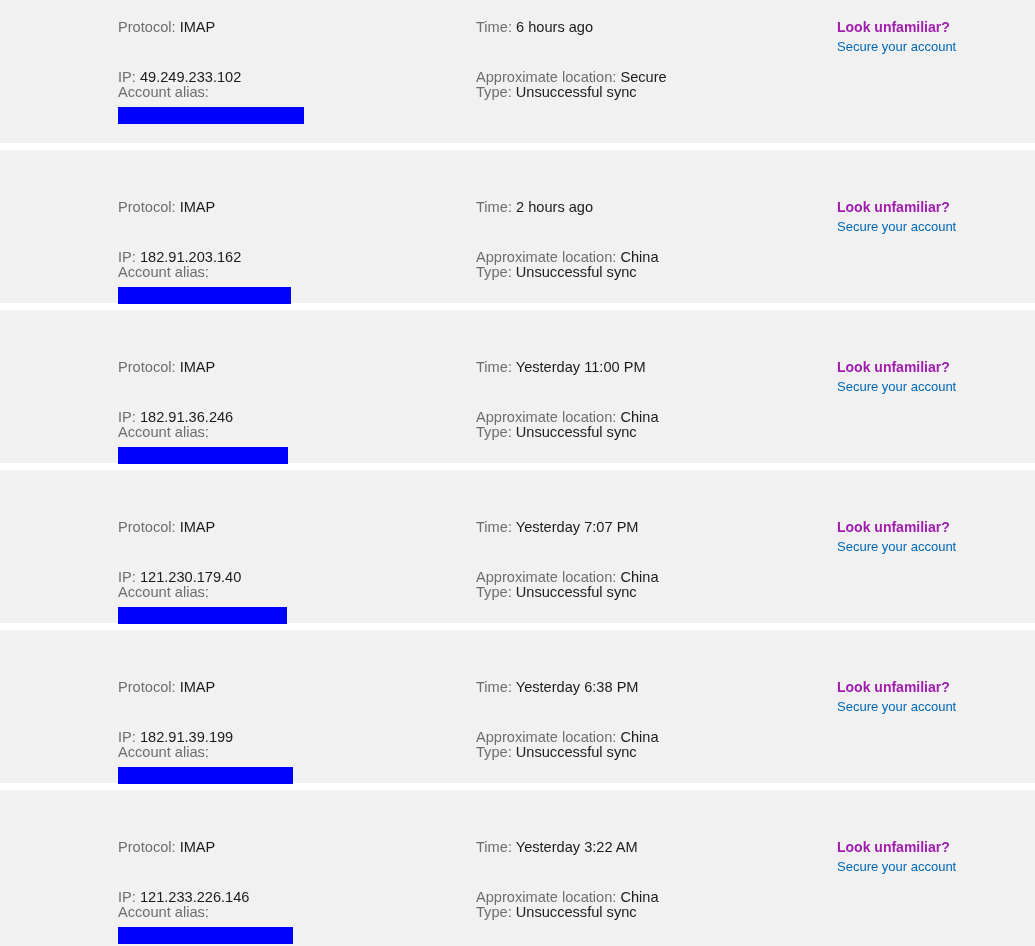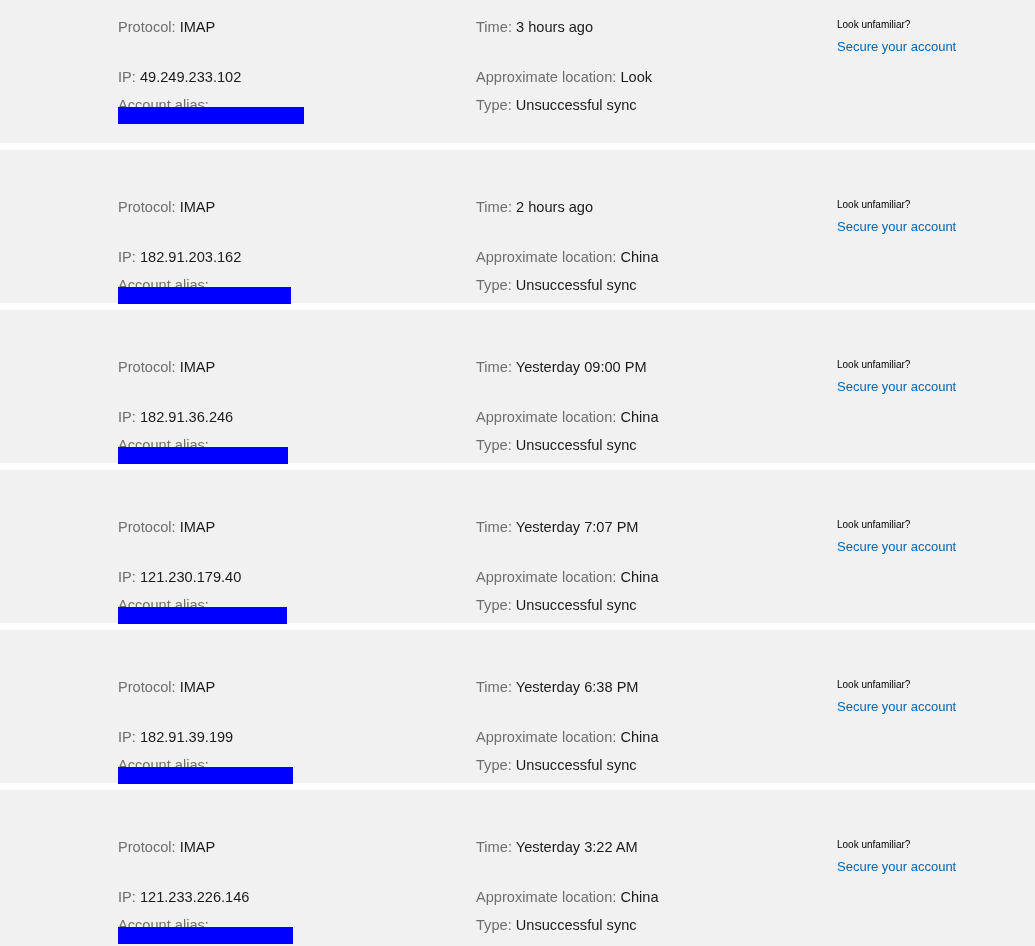--- a/index.html
+++ b/index.html
@@ -57,39 +57,40 @@
     white-space: nowrap;
     margin: 0;
   }
   .field .value {
     color: #1b1b1b;
   }
 
   
   .field.r1 { position: absolute; top: 50px; }
   .field.r2 { position: absolute; top: 100px; }
-  .field.r3 { position: absolute; top: 128px; }
+  .field.r3 { position: absolute; top: 115px; }
 
   
   .redaction-bar {
     position: absolute;
     top: 137px;
     left: 0;
     height: 17px;
     background: #0000ff;
   }
 
   
   .unfamiliar-label {
     position: absolute;
     top: 50px;
-    font-size: 10px;
+    font-size: 14px;
     line-height: 1;
-    color: #000000;
+    color: #a21caf;
     white-space: nowrap;
+    font-weight: bold;
   }
   .secure-link {
     position: absolute;
     top: 70px;
     font-size: 13px;
     line-height: 1;
     color: #0067b8;
     text-decoration: none;
     white-space: nowrap;
     cursor: pointer;
@@ -100,22 +101,22 @@
 
 <div class="activity-list">
     <div class="session-row first">
       <div class="col col-left">
         <p class="field r1"><span class="label">Protocol:</span> <span class="value">IMAP</span></p>
         <p class="field r2"><span class="label">IP:</span> <span class="value">49.249.233.102</span></p>
         <p class="field r3"><span class="label">Account alias:</span> <span class="value"></span></p>
         <div class="redaction-bar" style="width: 186px; background: rgb(0, 0, 255);"></div>
       </div>
       <div class="col col-middle">
-        <p class="field r1"><span class="label">Time:</span> <span class="value">3 hours ago</span></p>
-        <p class="field r2"><span class="label">Approximate location:</span> <span class="value">Look</span></p>
+        <p class="field r1"><span class="label">Time:</span> <span class="value">6 hours ago</span></p>
+        <p class="field r2"><span class="label">Approximate location:</span> <span class="value">Secure</span></p>
         <p class="field r3"><span class="label">Type:</span> <span class="value">Unsuccessful sync</span></p>
       </div>
       <div class="col col-right">
         <div class="unfamiliar-label">Look unfamiliar?</div>
         <a class="secure-link" href="#">Secure your account</a>
       </div>
     </div>
     <div class="session-row">
       <div class="col col-left">
         <p class="field r1"><span class="label">Protocol:</span> <span class="value">IMAP</span></p>
@@ -134,21 +135,21 @@
       </div>
     </div>
     <div class="session-row">
       <div class="col col-left">
         <p class="field r1"><span class="label">Protocol:</span> <span class="value">IMAP</span></p>
         <p class="field r2"><span class="label">IP:</span> <span class="value">182.91.36.246</span></p>
         <p class="field r3"><span class="label">Account alias:</span> <span class="value"></span></p>
         <div class="redaction-bar" style="width: 170px; background: rgb(0, 0, 255);"></div>
       </div>
       <div class="col col-middle">
-        <p class="field r1"><span class="label">Time:</span> <span class="value">Yesterday 09:00 PM</span></p>
+        <p class="field r1"><span class="label">Time:</span> <span class="value">Yesterday 11:00 PM</span></p>
         <p class="field r2"><span class="label">Approximate location:</span> <span class="value">China</span></p>
         <p class="field r3"><span class="label">Type:</span> <span class="value">Unsuccessful sync</span></p>
       </div>
       <div class="col col-right">
         <div class="unfamiliar-label">Look unfamiliar?</div>
         <a class="secure-link" href="#">Secure your account</a>
       </div>
     </div>
     <div class="session-row">
       <div class="col col-left">

